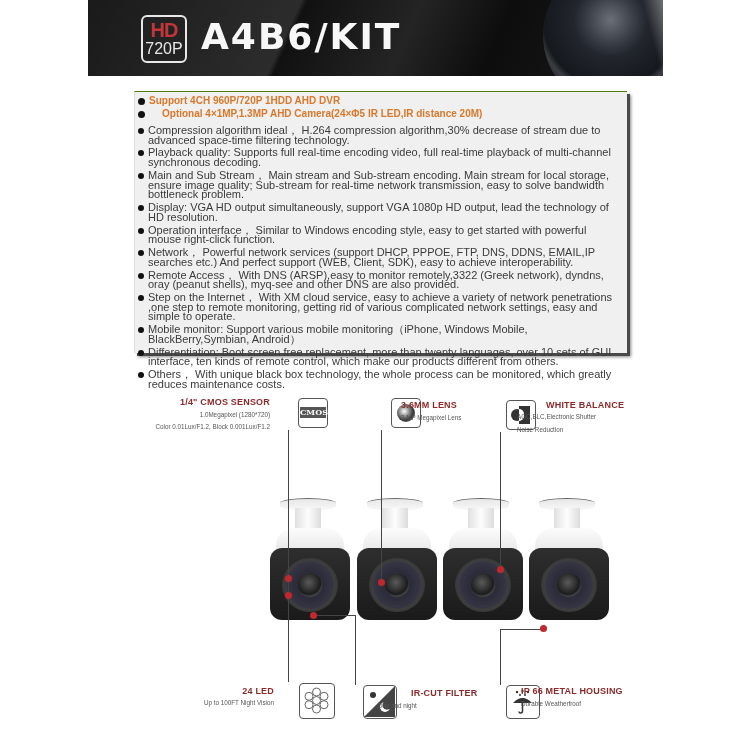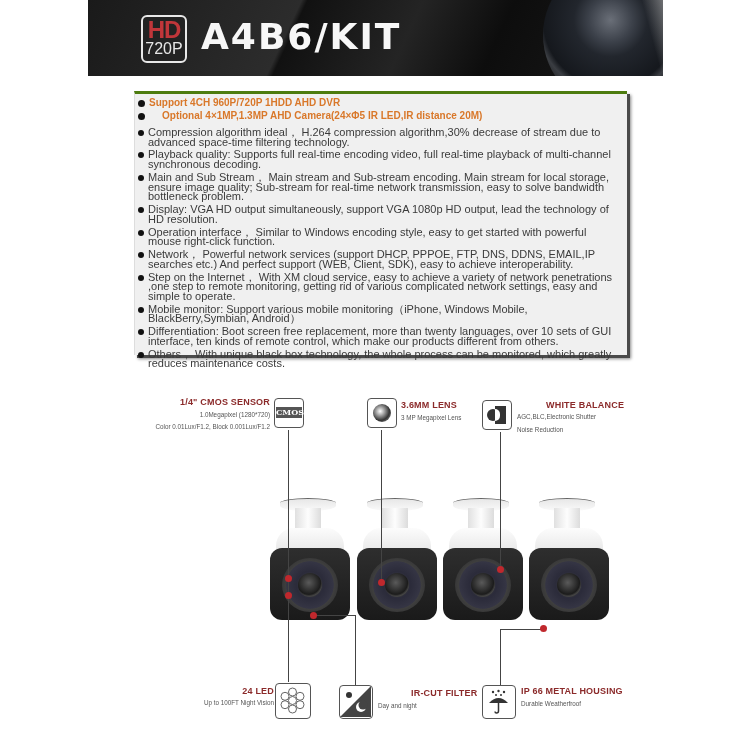--- a/index.html
+++ b/index.html
@@ -1,40 +1,40 @@
 <!DOCTYPE html>
 <html><head>
 <meta charset="utf-8">
 <style>
   html, body { margin:0; padding:0; }
   body { width:750px; height:750px; background:#ffffff; position:relative; overflow:hidden; font-family:"Liberation Sans", sans-serif; }
   .banner { position:absolute; left:88px; top:0; width:575px; height:76px;
     background: linear-gradient(115deg, #1a1a1a 0%, #2c2c2c 35%, #111 36%, #242424 55%, #0d0d0d 70%, #1b1b1b 100%); overflow:hidden; }
   .hd-badge { position:absolute; left:53px; top:15px; width:42px; height:44px; border:2px solid #e8e8e8; border-radius:6px; background:#222; }
-  .hd-badge .hd { position:absolute; left:0; right:0; top:2px; text-align:center; font-weight:bold; font-size:24px; color:#c0363a; letter-spacing:-1px; line-height:22px; }
+  .hd-badge .hd { position:absolute; left:0; right:0; top:2px; text-align:center; font-weight:bold; font-size:20px; color:#c0363a; letter-spacing:-1px; line-height:22px; }
   .hd-badge .res { position:absolute; left:0; right:0; top:25px; text-align:center; font-size:16px; color:#e6e6e6; line-height:14px; }
   .banner-title { position:absolute; left:113px; top:14px; font-size:36px; font-weight:bold; color:#f7f7f7; letter-spacing:2px; font-family:"DejaVu Sans", sans-serif; line-height:46px; }
   .banner-cam { position:absolute; right:-30px; top:-40px; width:150px; height:150px; border-radius:50%;
     background: radial-gradient(circle at 45% 40%, #6a6f78 0%, #3c414a 18%, #22262d 30%, #15181d 55%, #3a3d42 60%, #111 75%); }
   .banner-cam::after { content:""; position:absolute; right:0; top:20px; width:40px; height:120px; background:linear-gradient(90deg, transparent, #bfbfbf); transform:rotate(-15deg); }
 
   .spec-box { position:absolute; left:134px; top:91px; width:492px; height:261px; background:#f0f0f0;
-    box-shadow: 3px 3px 0 #4a4a4a, 4px 4px 3px #888; border-left:1px solid #ddd; border-top:3px solid #4d7c0f; }
+    box-shadow: 3px 3px 0 #4a4a4a, 4px 4px 3px #888; border-left:1px solid #ddd; border-top:1px solid #4d7c0f; }
   .spec-box ul { list-style:none; margin:0; padding:3px 6px 0 3px; }
   .spec-box li { position:relative; padding-left:10px; font-size:11px; line-height:9.6px; color:#3a3a3a; margin-bottom:3.3px; }
   .spec-box li::before { content:""; position:absolute; left:0; top:2px; width:6px; height:6px; border-radius:50%; background:#111; }
   .spec-box li.hl { font-size:10px; line-height:12px; font-weight:bold; color:#d9782a; margin-bottom:1px; padding-left:11px; }
   .spec-box li.hl::before { top:3px; width:7px; height:7px; }
   .spec-box li.hl.first { margin-top:0; }
   .spec-box li.hl.last { margin-bottom:6px;padding-left:24px; }
 
   .feat-title { position:absolute; font-size:9px; color:#8b2a2a; font-weight:bold; letter-spacing:0.2px; line-height:11px; white-space:nowrap; }
   .feat-sub { position:absolute; font-size:6.3px; color:#555; line-height:9px; white-space:nowrap; }
   .r { text-align:right; }
-  .icon-box { position:absolute; width:30px; height:30px; border:1.5px solid #555; border-radius:4px; background:#fff; box-sizing:border-box; }
+  .icon-box { position:absolute; width:30px; height:30px; border:1.5px solid #555; border-radius:4px; background:#fff; box-sizing:border-box;margin-left:24px; }
   .line { position:absolute; background:#444; }
   .dot { position:absolute; width:7px; height:7px; border-radius:50%; background:#c0282d; }
 
   .camera { position:absolute; width:80px; height:140px; }
   .camera .mount { position:absolute; left:12px; top:0; width:56px; height:12px; border-radius:50%/40%; background:linear-gradient(#e7e7e7, #fafafa); border-top:1.5px solid #666; }
   .camera .neck { position:absolute; left:27px; top:10px; width:26px; height:24px; background:linear-gradient(90deg,#e0e0e0,#fdfdfd,#dcdcdc); }
   .camera .body { position:absolute; left:8px; top:30px; width:68px; height:26px; border-radius:18px 18px 4px 4px; background:linear-gradient(#fcfcfc,#e6e6e6); }
   .camera .face { position:absolute; left:2px; top:50px; width:80px; height:72px; border-radius:12px; background:linear-gradient(#2e2e2e,#1a1a1a); }
   .camera .ring { position:absolute; left:12px; top:10px; width:56px; height:54px; border-radius:50%; background:radial-gradient(circle, #444 0%, #2b2b3a 35%, #353544 60%, #3e3e3e 62%, #262626 100%); }
   .camera .lens { position:absolute; left:28px; top:25px; width:24px; height:24px; border-radius:50%; background:radial-gradient(circle at 45% 40%, #5a5a5a, #1c1c1c 60%, #444 70%, #111 100%); }
@@ -54,20 +54,21 @@
 <div class="spec-box">
   <ul>
     <li class="hl first">Support  4CH 960P/720P 1HDD AHD DVR</li>
     <li class="hl last">Optional 4×1MP,1.3MP  AHD Camera(24×Φ5 IR LED,IR distance 20M)</li>
     <li>Compression algorithm ideal， H.264 compression algorithm,30% decrease of stream due to advanced space-time filtering technology.</li>
     <li>Playback quality: Supports full real-time encoding video, full real-time playback of multi-channel synchronous decoding.</li>
     <li>Main and Sub Stream， Main stream and Sub-stream encoding. Main stream for local storage, ensure image quality; Sub-stream for real-time network transmission, easy to solve bandwidth bottleneck problem.</li>
     <li>Display: VGA HD output simultaneously, support VGA 1080p HD output, lead the technology of HD resolution.</li>
     <li>Operation interface， Similar to Windows encoding style, easy to get started with powerful mouse right-click function.</li>
     <li>Network， Powerful network services (support DHCP, PPPOE, FTP, DNS, DDNS, EMAIL,IP searches etc.) And perfect support (WEB, Client, SDK), easy to achieve interoperability.</li>
+    <li>Remote Access， With DNS (ARSP),easy to monitor remotely,3322 (Greek network), dyndns, oray (peanut shells), myq-see and other DNS are also provided.</li>
     <li>Step on the Internet， With XM cloud service, easy to achieve a variety of network penetrations ,one step to remote monitoring, getting rid of various complicated network settings, easy and simple to operate.</li>
     <li>Mobile monitor: Support various mobile monitoring（iPhone, Windows Mobile, BlackBerry,Symbian, Android）</li>
     <li>Differentiation: Boot screen free replacement, more than twenty languages, over 10 sets of GUI interface, ten kinds of remote control, which make our products different from others.</li>
     <li>Others， With unique black box technology, the whole process can be monitored, which greatly reduces maintenance costs.</li>
   </ul>
 </div>
 
 <div class="camera" style="left:268px;top:498px;">
   <div class="mount"></div>
     <div class="neck"></div>

